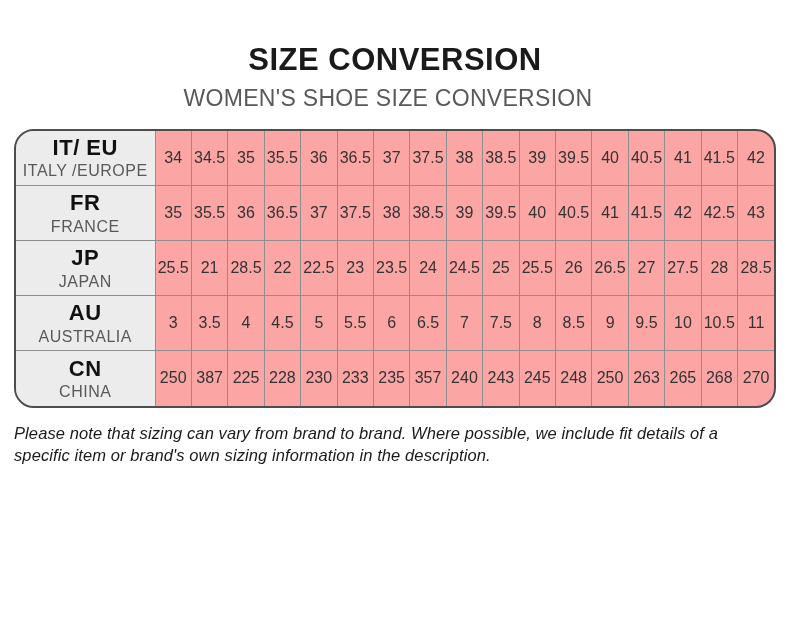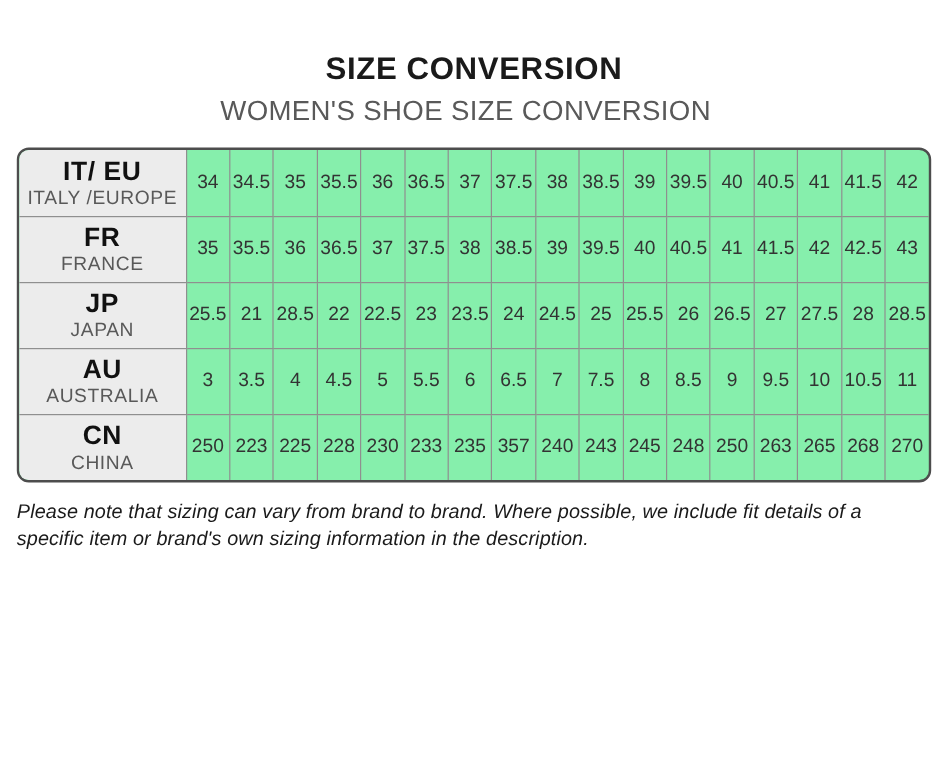--- a/index.html
+++ b/index.html
@@ -15,41 +15,41 @@
   html,body{margin:0;padding:0;}
   body{
     width:790px;height:631px;
     background:#ffffff;
     font-family:"Liberation Sans", sans-serif;
     overflow:hidden;
   }
   .page-title{
     margin:44px 0 0 0;
     text-align:center;
-    font-size:26px;
+    font-size:31px;
     font-weight:700;
     letter-spacing:0.5px;
     color:var(--title-text);
     line-height:1.05;
   }
   .page-subtitle{
     margin:9px 14px 0 0;
     text-align:center;
     font-size:23px;
     font-weight:400;
     letter-spacing:0.3px;
     color:var(--subtitle-text);
     line-height:1.05;
   }
   .table-wrap{
     margin:19px 14px 0 14px;
     border:2px solid var(--outer-border);
-    border-radius:10px;
+    border-radius:20px;
     overflow:hidden;
-    background:#86efac;
+    background:#fca5a5;
   }
   table.size-table{
     width:100%;
     border-collapse:collapse;
     table-layout:fixed;
   }
   table.size-table col.headcol{width:139px;}
   table.size-table th,
   table.size-table td{
     border:1px solid var(--inner-border);
@@ -216,21 +216,21 @@
           <td>10</td>
           <td>10.5</td>
           <td>11</td>
         </tr>
         <tr>
           <th class="rowhead">
             <div class="code">CN</div>
             <div class="region">CHINA</div>
           </th>
           <td>250</td>
-          <td>223</td>
+          <td>387</td>
           <td>225</td>
           <td>228</td>
           <td>230</td>
           <td>233</td>
           <td>235</td>
           <td>357</td>
           <td>240</td>
           <td>243</td>
           <td>245</td>
           <td>248</td>

